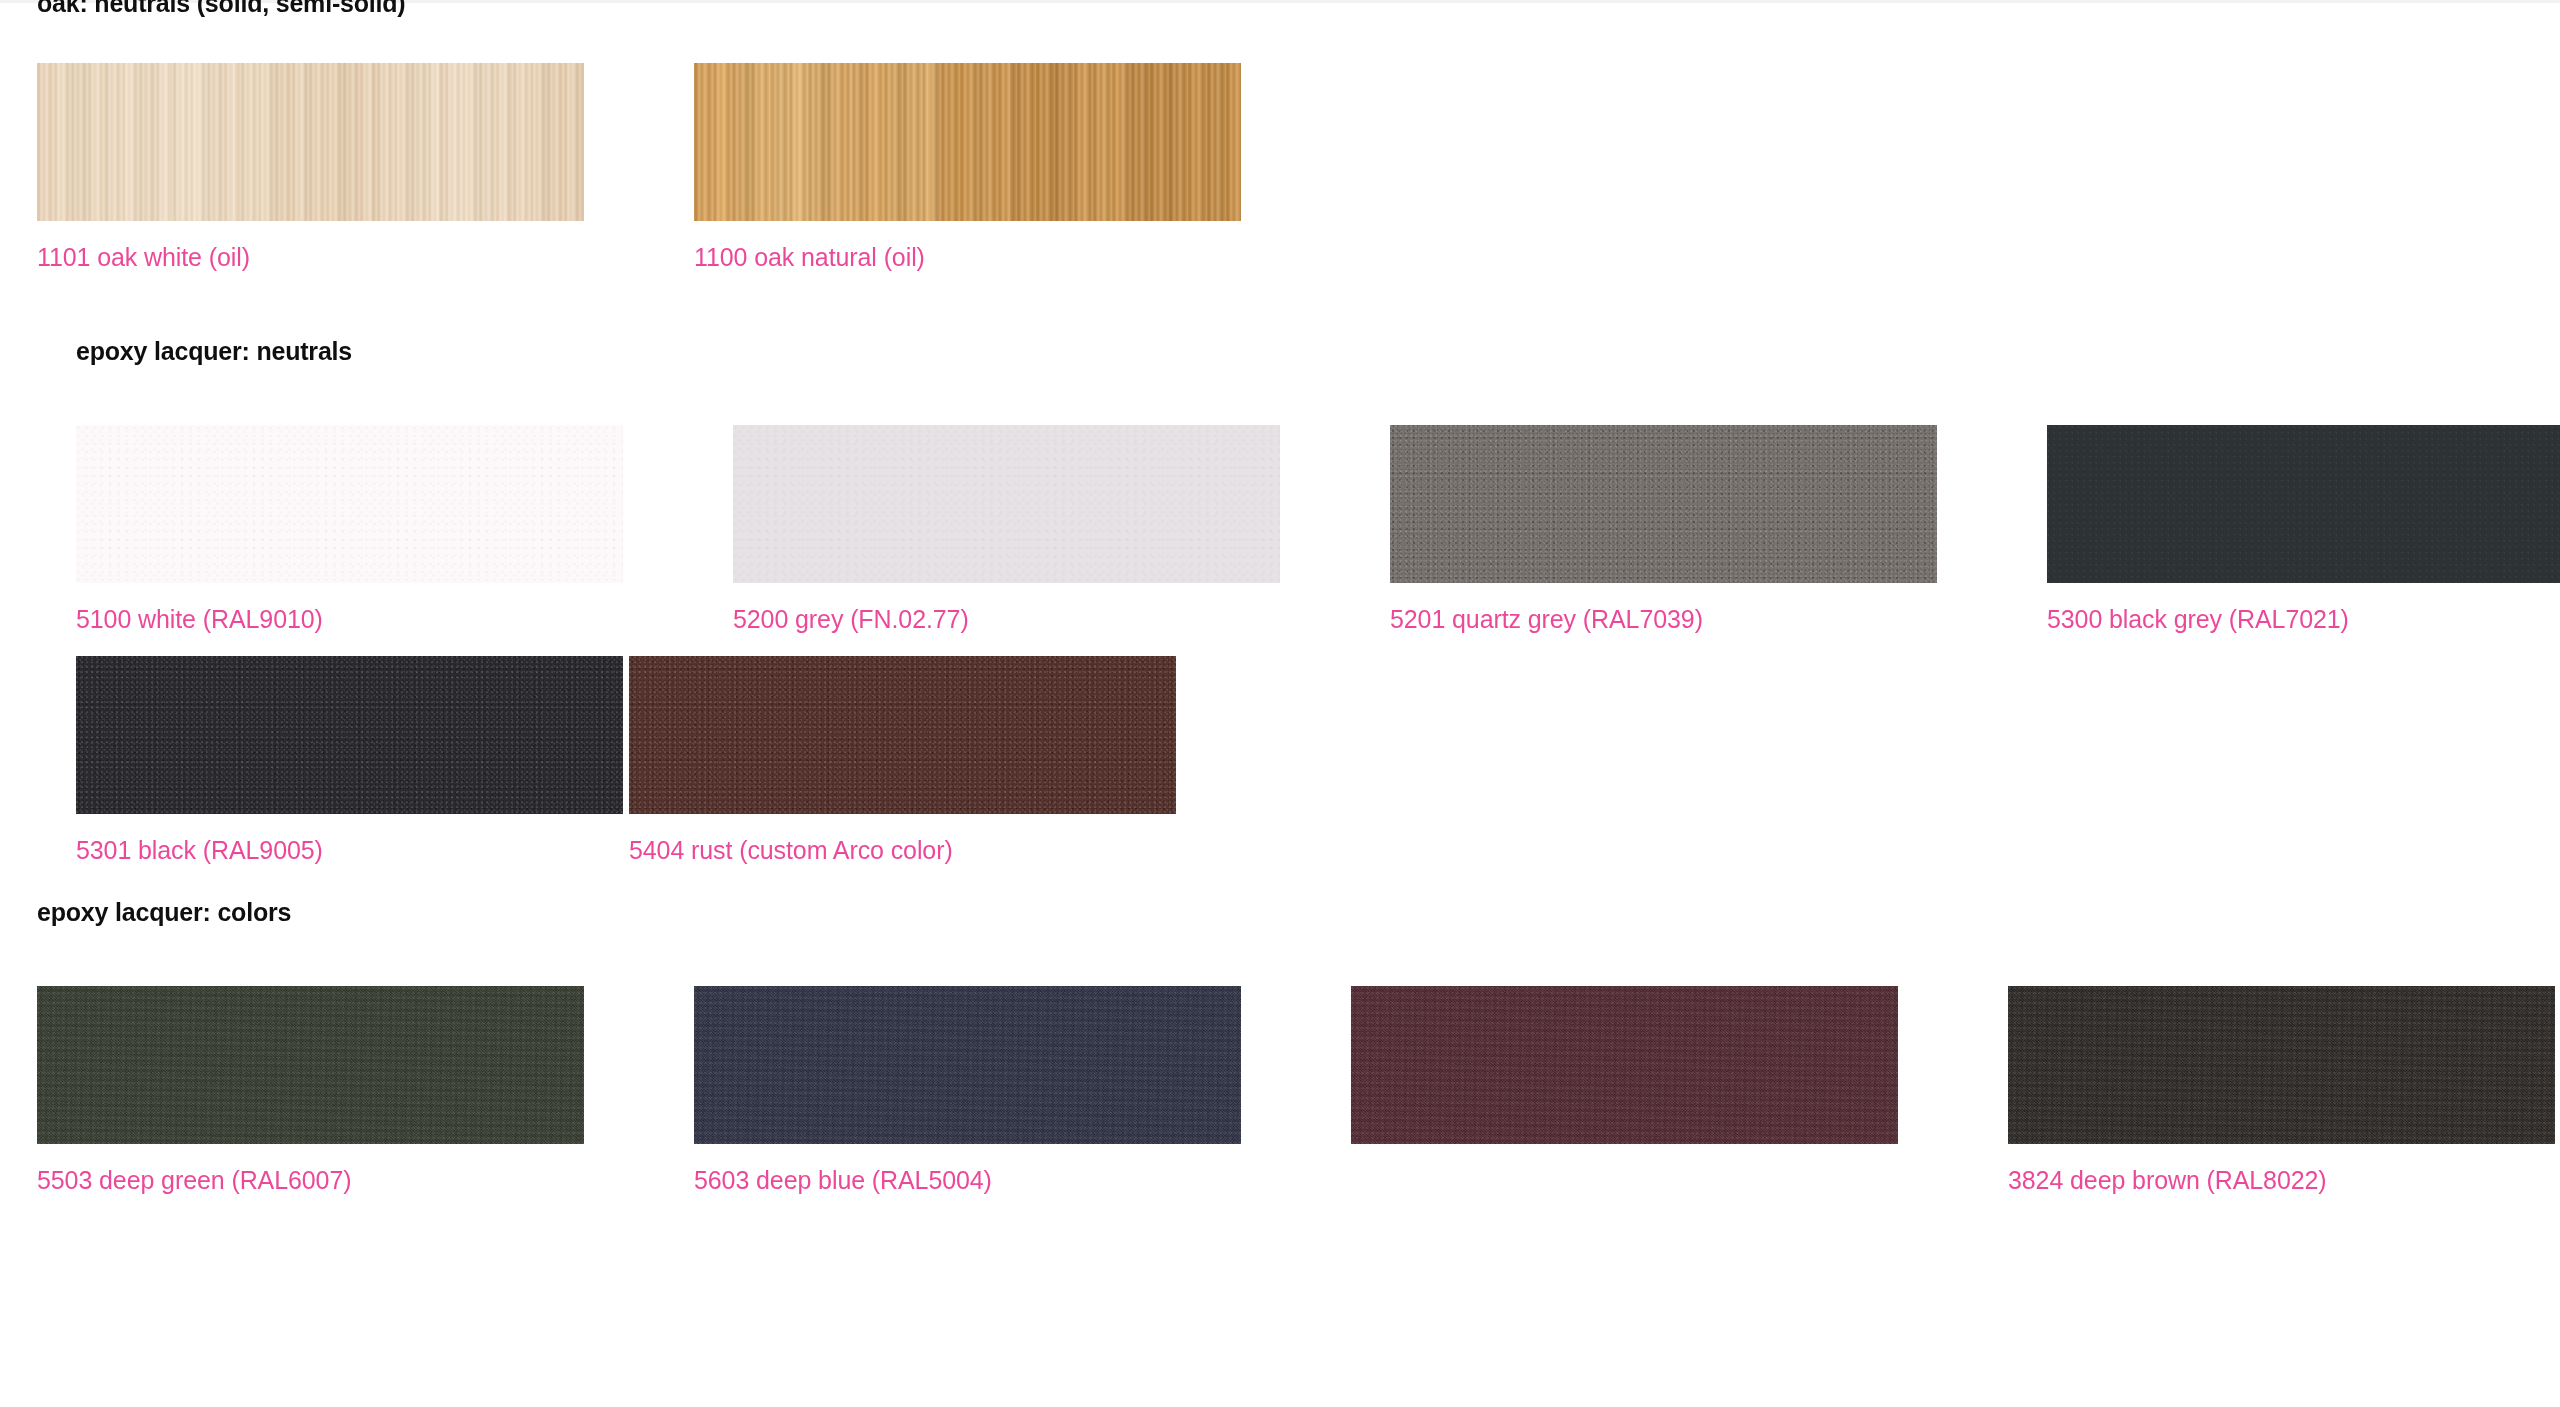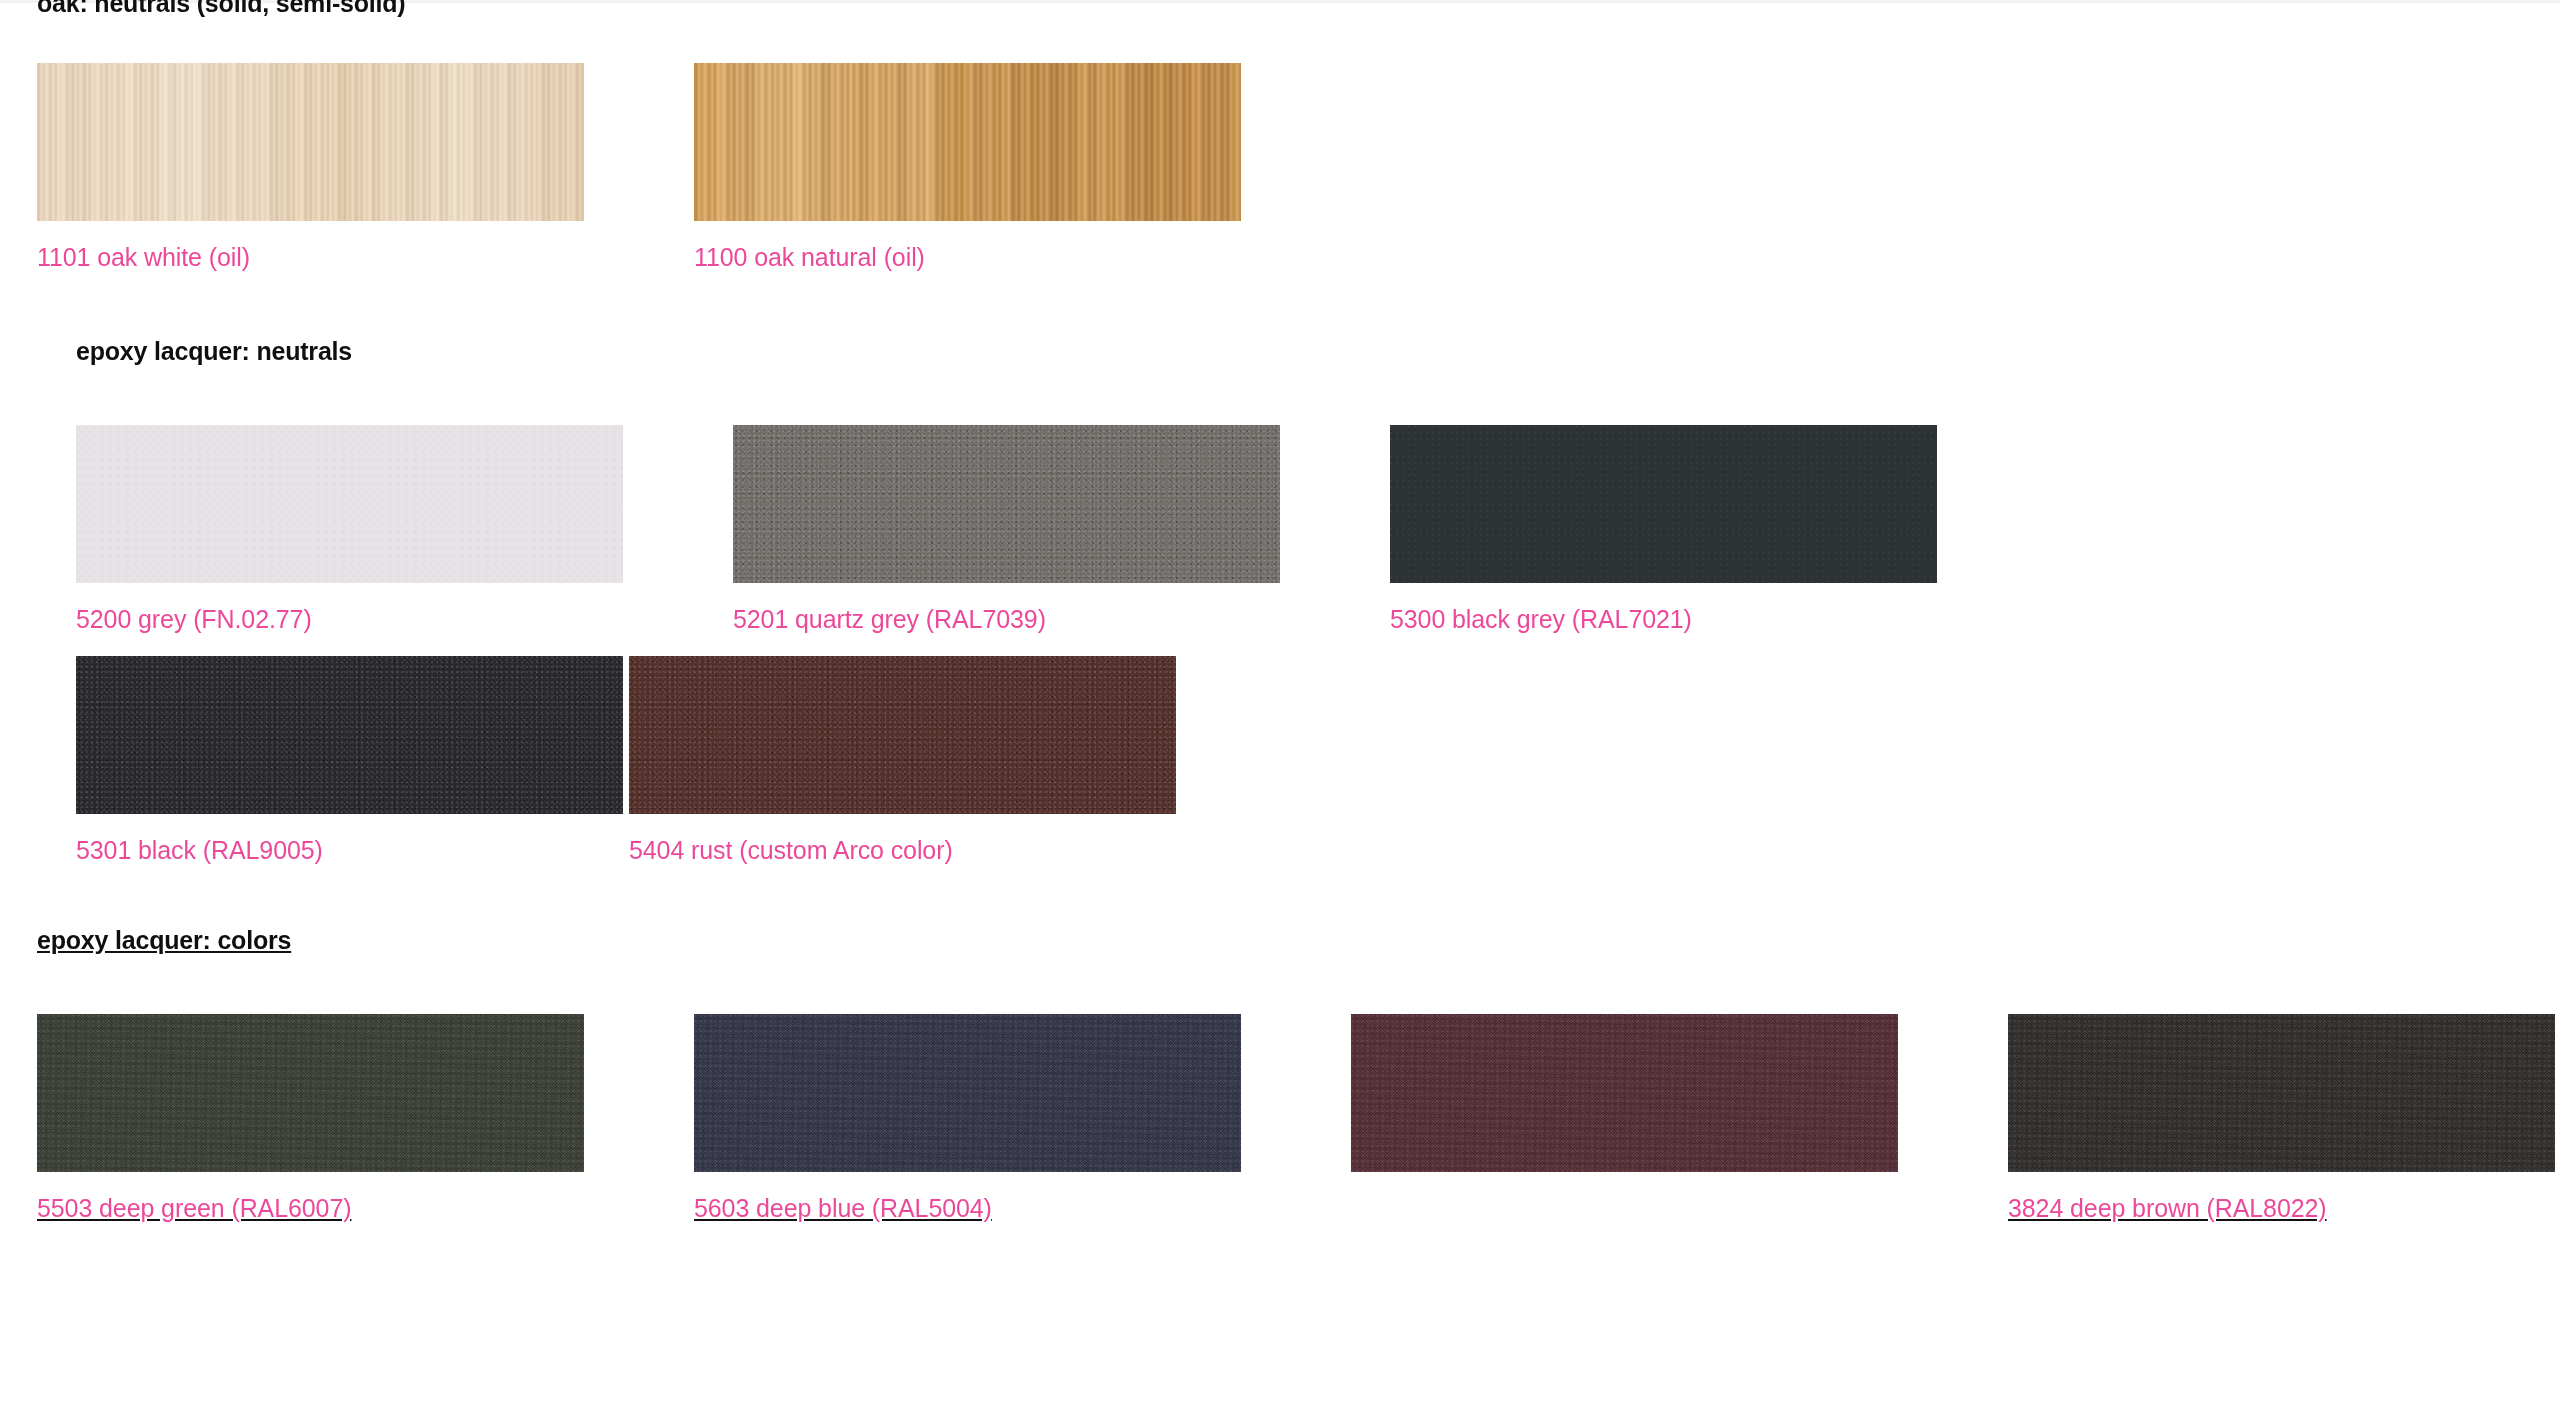--- a/index.html
+++ b/index.html
@@ -165,21 +165,21 @@
       radial-gradient(circle at 75% 70%, rgba(0,0,0,0.02) 0 1.2px, transparent 1.6px);
     background-size: 8px 8px, 9px 9px;
   }
 
   
   .section-oak          { padding-top: 50px; }
   .section-oak .swatch-grid { margin-top: 13px; }
   .section-epoxy-neutrals { margin-top: 64px; margin-left: 39px; }
   .section-epoxy-neutrals .swatch-grid.row-1 { margin-top: 59px; }
   .section-epoxy-neutrals .swatch-grid.row-2 { margin-top: 22px; gap: 6px; }
-  .section-epoxy-colors { margin-top: 60px; text-decoration: underline; }
+  .section-epoxy-colors { margin-top: 32px; }
   .section-epoxy-colors .swatch-grid { margin-top: 59px; }
 </style>
 </head>
 <body style="background-color: rgb(255, 255, 255);">
 
 <div class="page">
 
   <div class="top-rule"></div>
 
   <section class="section section-oak">
@@ -198,20 +198,24 @@
       </div>
 
     </div>
   </section>
 
   <section class="section section-epoxy-neutrals">
     <h2 class="section-heading">epoxy lacquer: neutrals</h2>
 
     <div class="swatch-grid row-1">
 
+      <div class="swatch-cell">
+        <div class="swatch-chip tex-soft" style="background-color: rgb(253, 249, 250);"></div>
+        <div class="swatch-label">5100 white (RAL9010)</div>
+      </div>
 
       <div class="swatch-cell">
         <div class="swatch-chip tex-soft" style="background-color: rgb(230, 226, 230);"></div>
         <div class="swatch-label">5200 grey (FN.02.77)</div>
       </div>
 
       <div class="swatch-cell">
         <div class="swatch-chip tex-speckle" style="background-color: rgb(118, 113, 109);"></div>
         <div class="swatch-label">5201 quartz grey (RAL7039)</div>
       </div>

